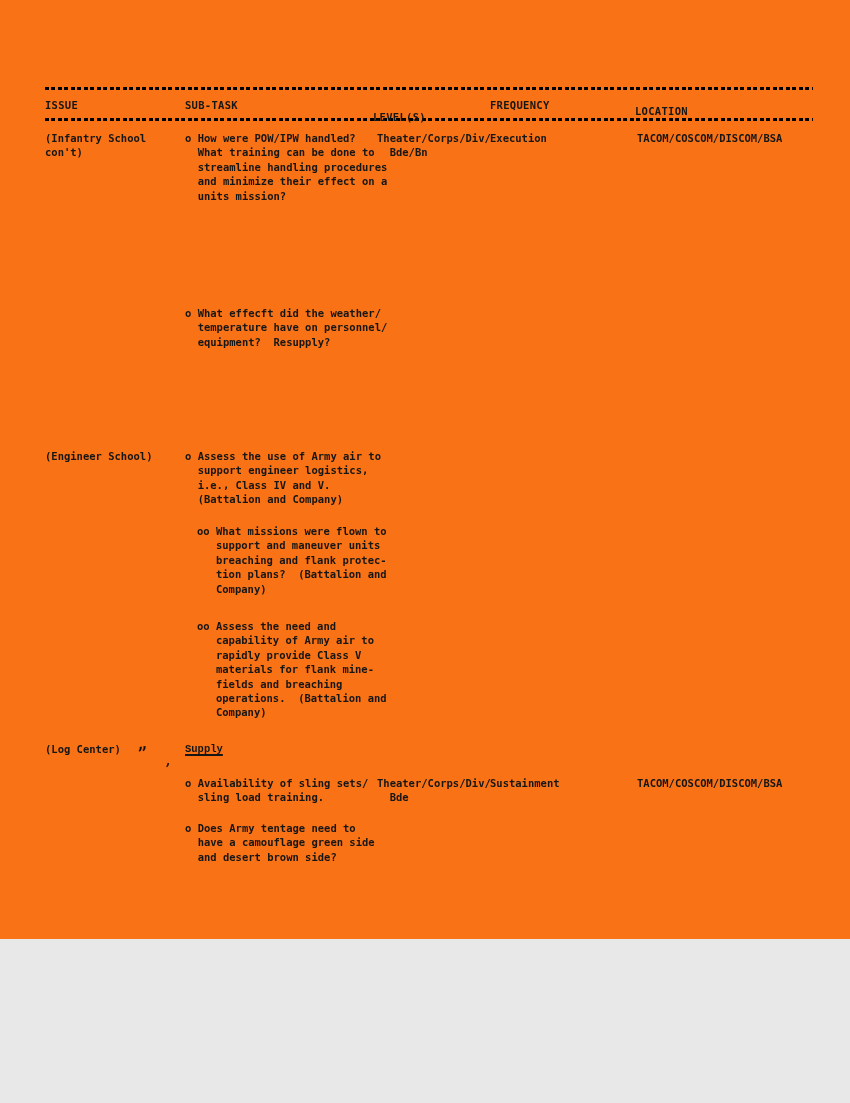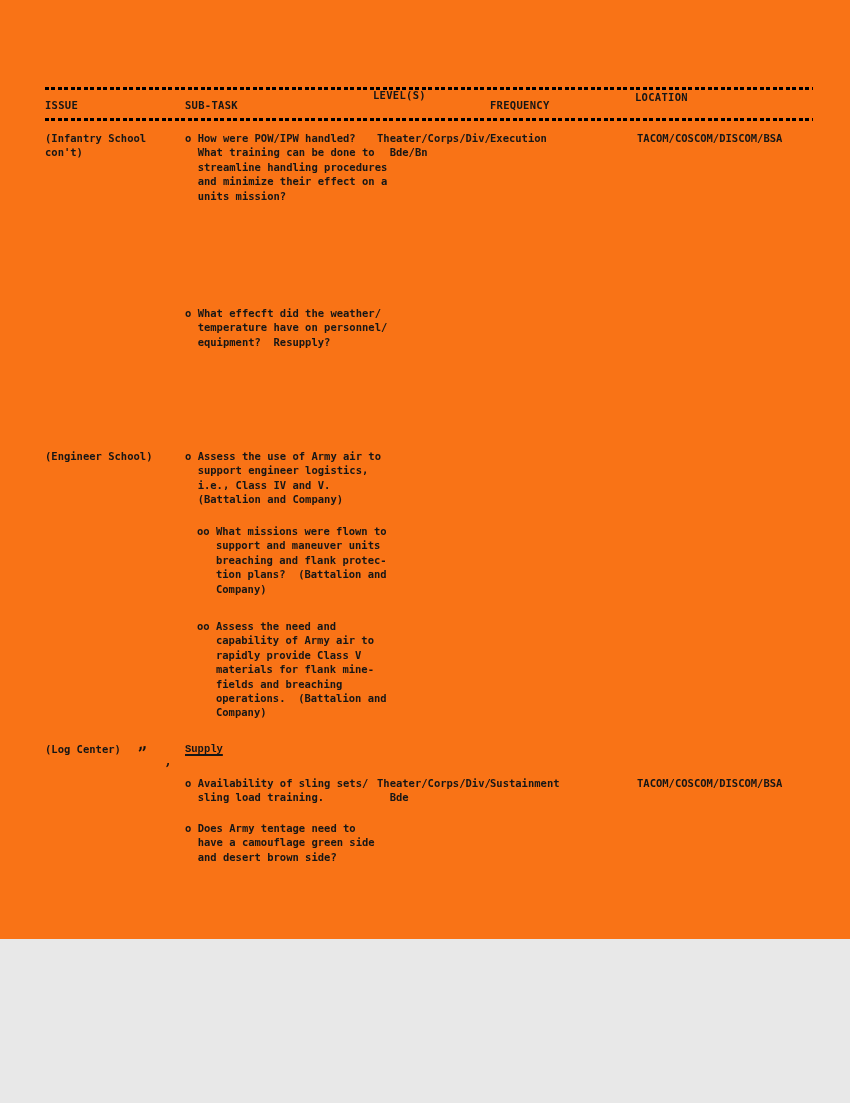--- a/index.html
+++ b/index.html
@@ -62,23 +62,23 @@
 </head>
 <body>
 
 <div id="page">
 
   <div class="rule" style="top:87px"></div>
   <div class="rule" style="top:118px"></div>
 
   <div class="t hdr" style="left:45px;top:98px">ISSUE</div>
   <div class="t hdr" style="left:185px;top:98px">SUB-TASK</div>
-  <div class="t hdr" style="left:373px;top:88px">LEVEL(S)</div>
+  <div class="t hdr" style="left:373px;top:110px">LEVEL(S)</div>
   <div class="t hdr" style="left:490px;top:98px">FREQUENCY</div>
-  <div class="t hdr" style="left:635px;top:90px">LOCATION</div>
+  <div class="t hdr" style="left:635px;top:104px">LOCATION</div>
 
   <div class="t" style="left:45px;top:131px">(Infantry School
 con't)</div>
   <div class="t" style="left:185px;top:131px">o How were POW/IPW handled?
   What training can be done to
   streamline handling procedures
   and minimize their effect on a
   units mission?</div>
   <div class="t" style="left:377px;top:131px">Theater/Corps/Div/
   Bde/Bn</div>

